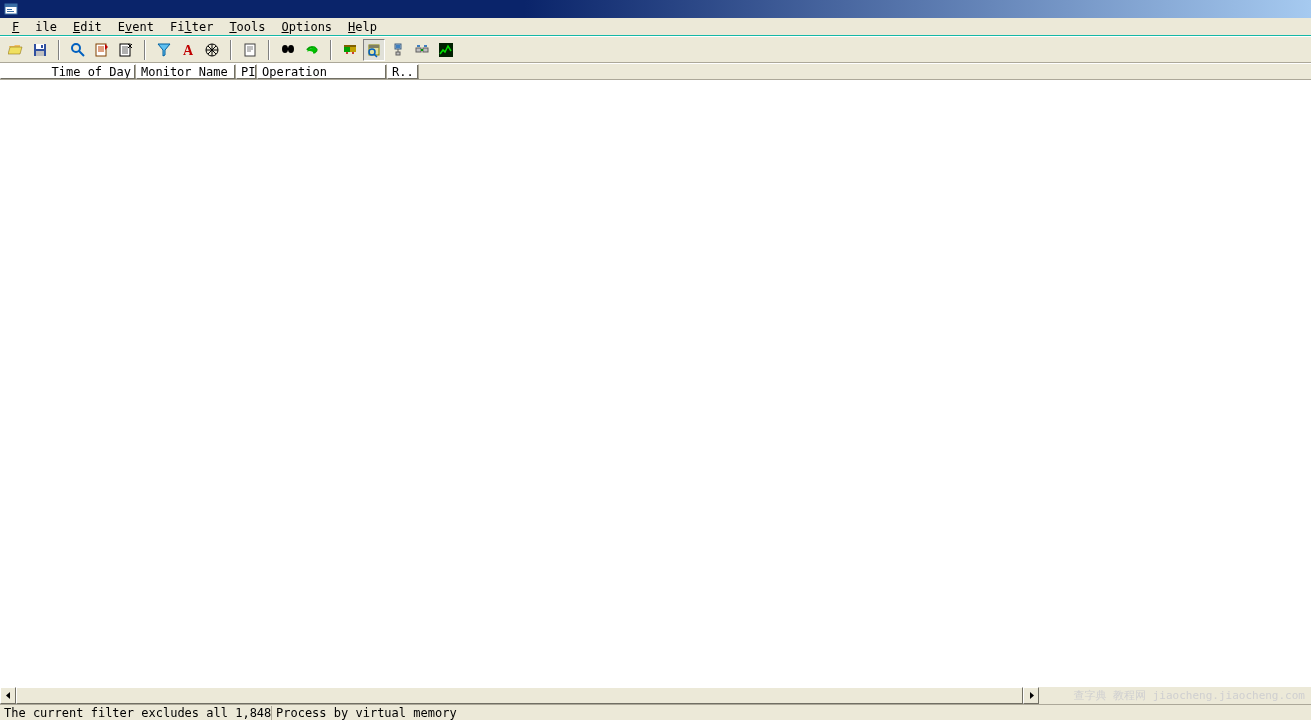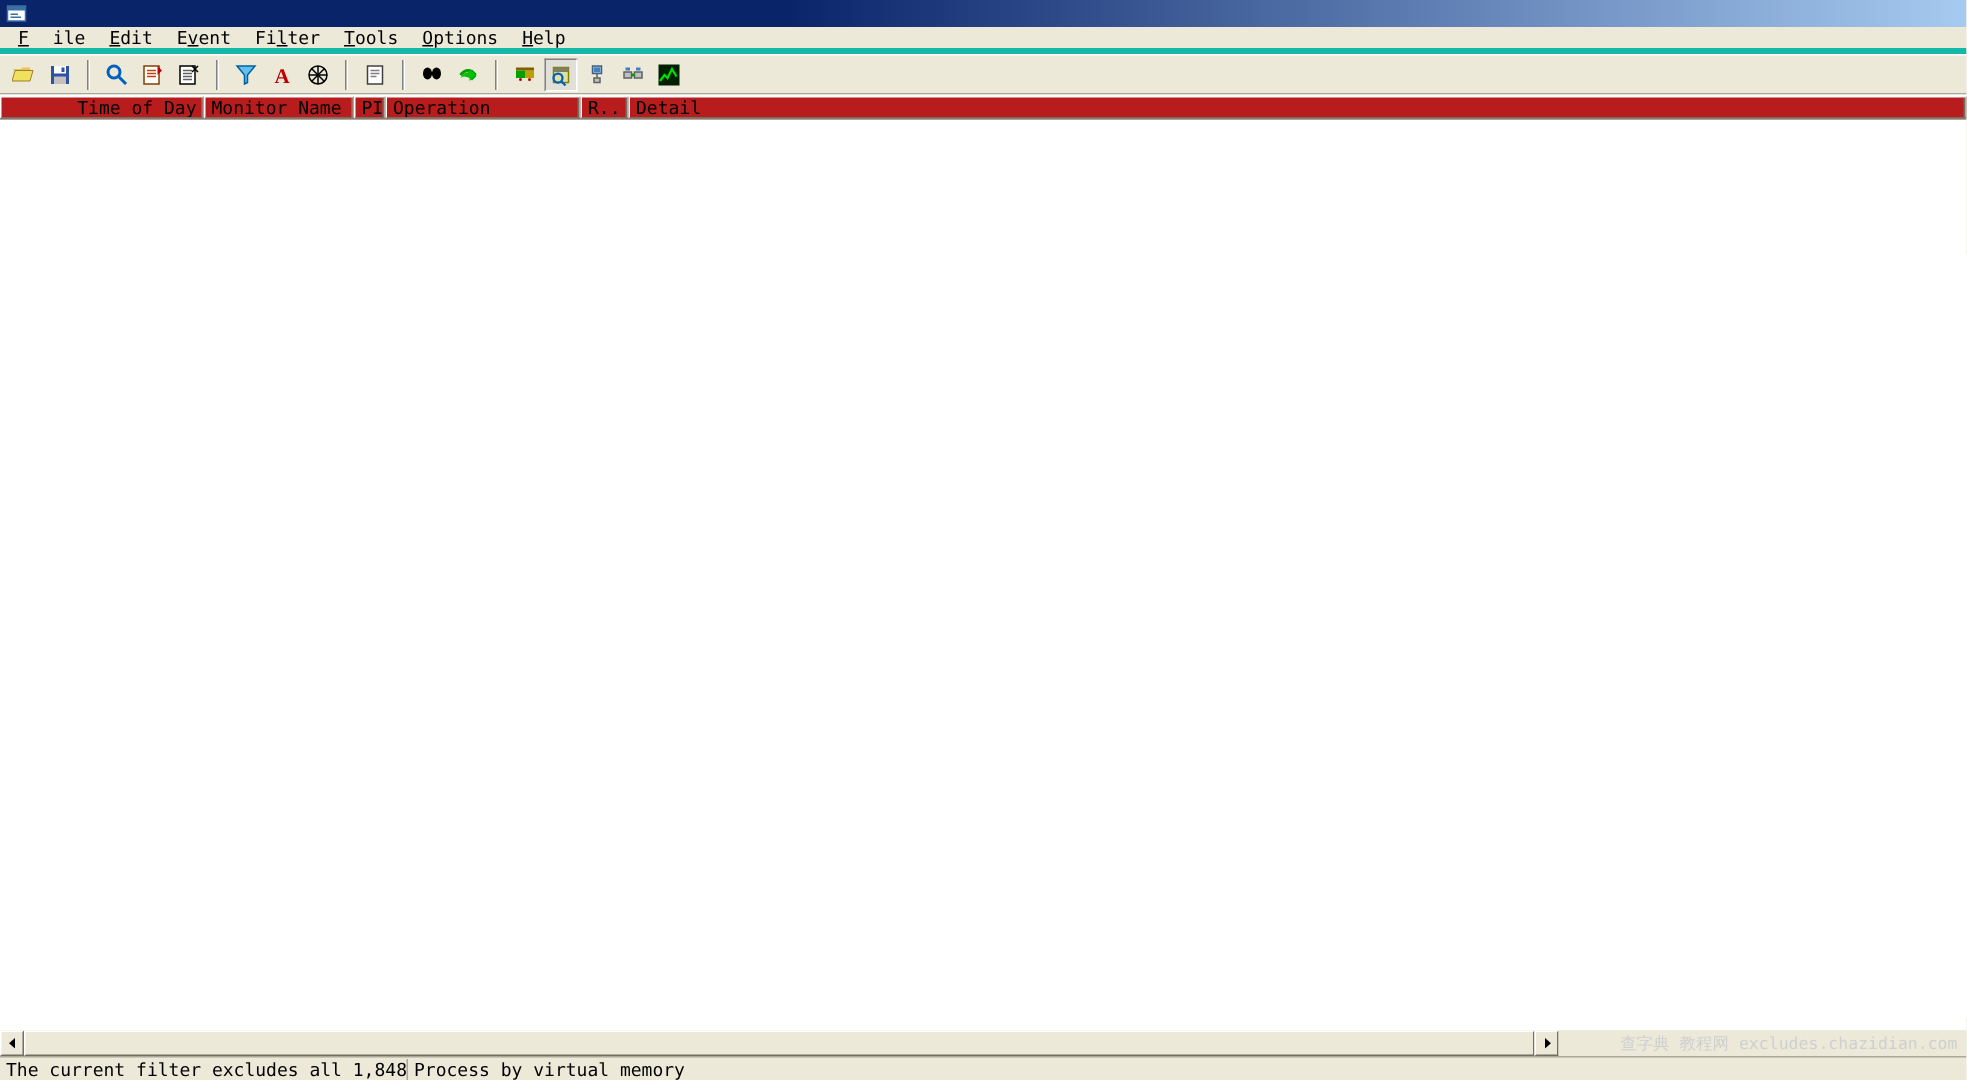--- a/index.html
+++ b/index.html
@@ -32,21 +32,21 @@
     align-items: center; justify-content: center;
   }
 
   
   .menubar {
     height: 18px;
     background: #ece9d8;
     display: flex;
     align-items: center;
     padding-left: 4px;
-    border-bottom: 4px solid #14b8a6;
+    border-bottom: 1px solid #14b8a6;
   }
   .menubar span {
     padding: 0 8px;
     cursor: default;
   }
   .menubar span u { text-decoration: underline; }
 
   
   .toolbar {
     height: 27px;
@@ -81,21 +81,21 @@
   .tb-btn svg { display: block; }
 
   
   .colhdr {
     height: 17px;
     display: flex;
     border-top: 1px solid #fff;
     border-bottom: 1px solid #aca899;
   }
   .col {
-    background: #b91c1c;
+    background: #ffffff;
     border-right: 1px solid #aca899;
     border-left: 1px solid #fff;
     border-top: 1px solid #fff;
     border-bottom: 1px solid #716f64;
     padding: 0 4px;
     line-height: 14px;
     font-size: 12px;
     overflow: hidden;
     white-space: nowrap;
     cursor: default;
@@ -324,21 +324,20 @@
       </svg>
   </div>
 </div>
 
 <div class="colhdr">
   <div class="col right" style="width:136px">Time of Day</div>
   <div class="col" style="width:100px">Monitor Name</div>
   <div class="col right" style="width:21px">PID</div>
   <div class="col" style="width:130px">Operation</div>
   <div class="col" style="width:32px">R..</div>
-  <div class="col" style="flex:1">Detail</div>
 </div>
 
 <div class="main"></div>
 
 <div class="hscroll">
   <div class="scroll-btn">
     <svg width="7" height="7" viewBox="0 0 7 7">
         <path d="M5 0 L1 3.5 L5 7 Z" fill="#000"></path>
       </svg>
   </div>
@@ -352,13 +351,13 @@
   </div>
   <div class="scroll-dead"></div>
 </div>
 
 <div class="statusbar">
   <div class="status-pane">The current filter excludes all 1,848,642 eve</div>
   <div class="status-pane">Process by virtual memory</div>
 </div>
 
 <div class="watermark">查字典 教程网
-excludes.chazidian.com</div>
+jiaocheng.jiaocheng.com</div>
 
 </body></html>

